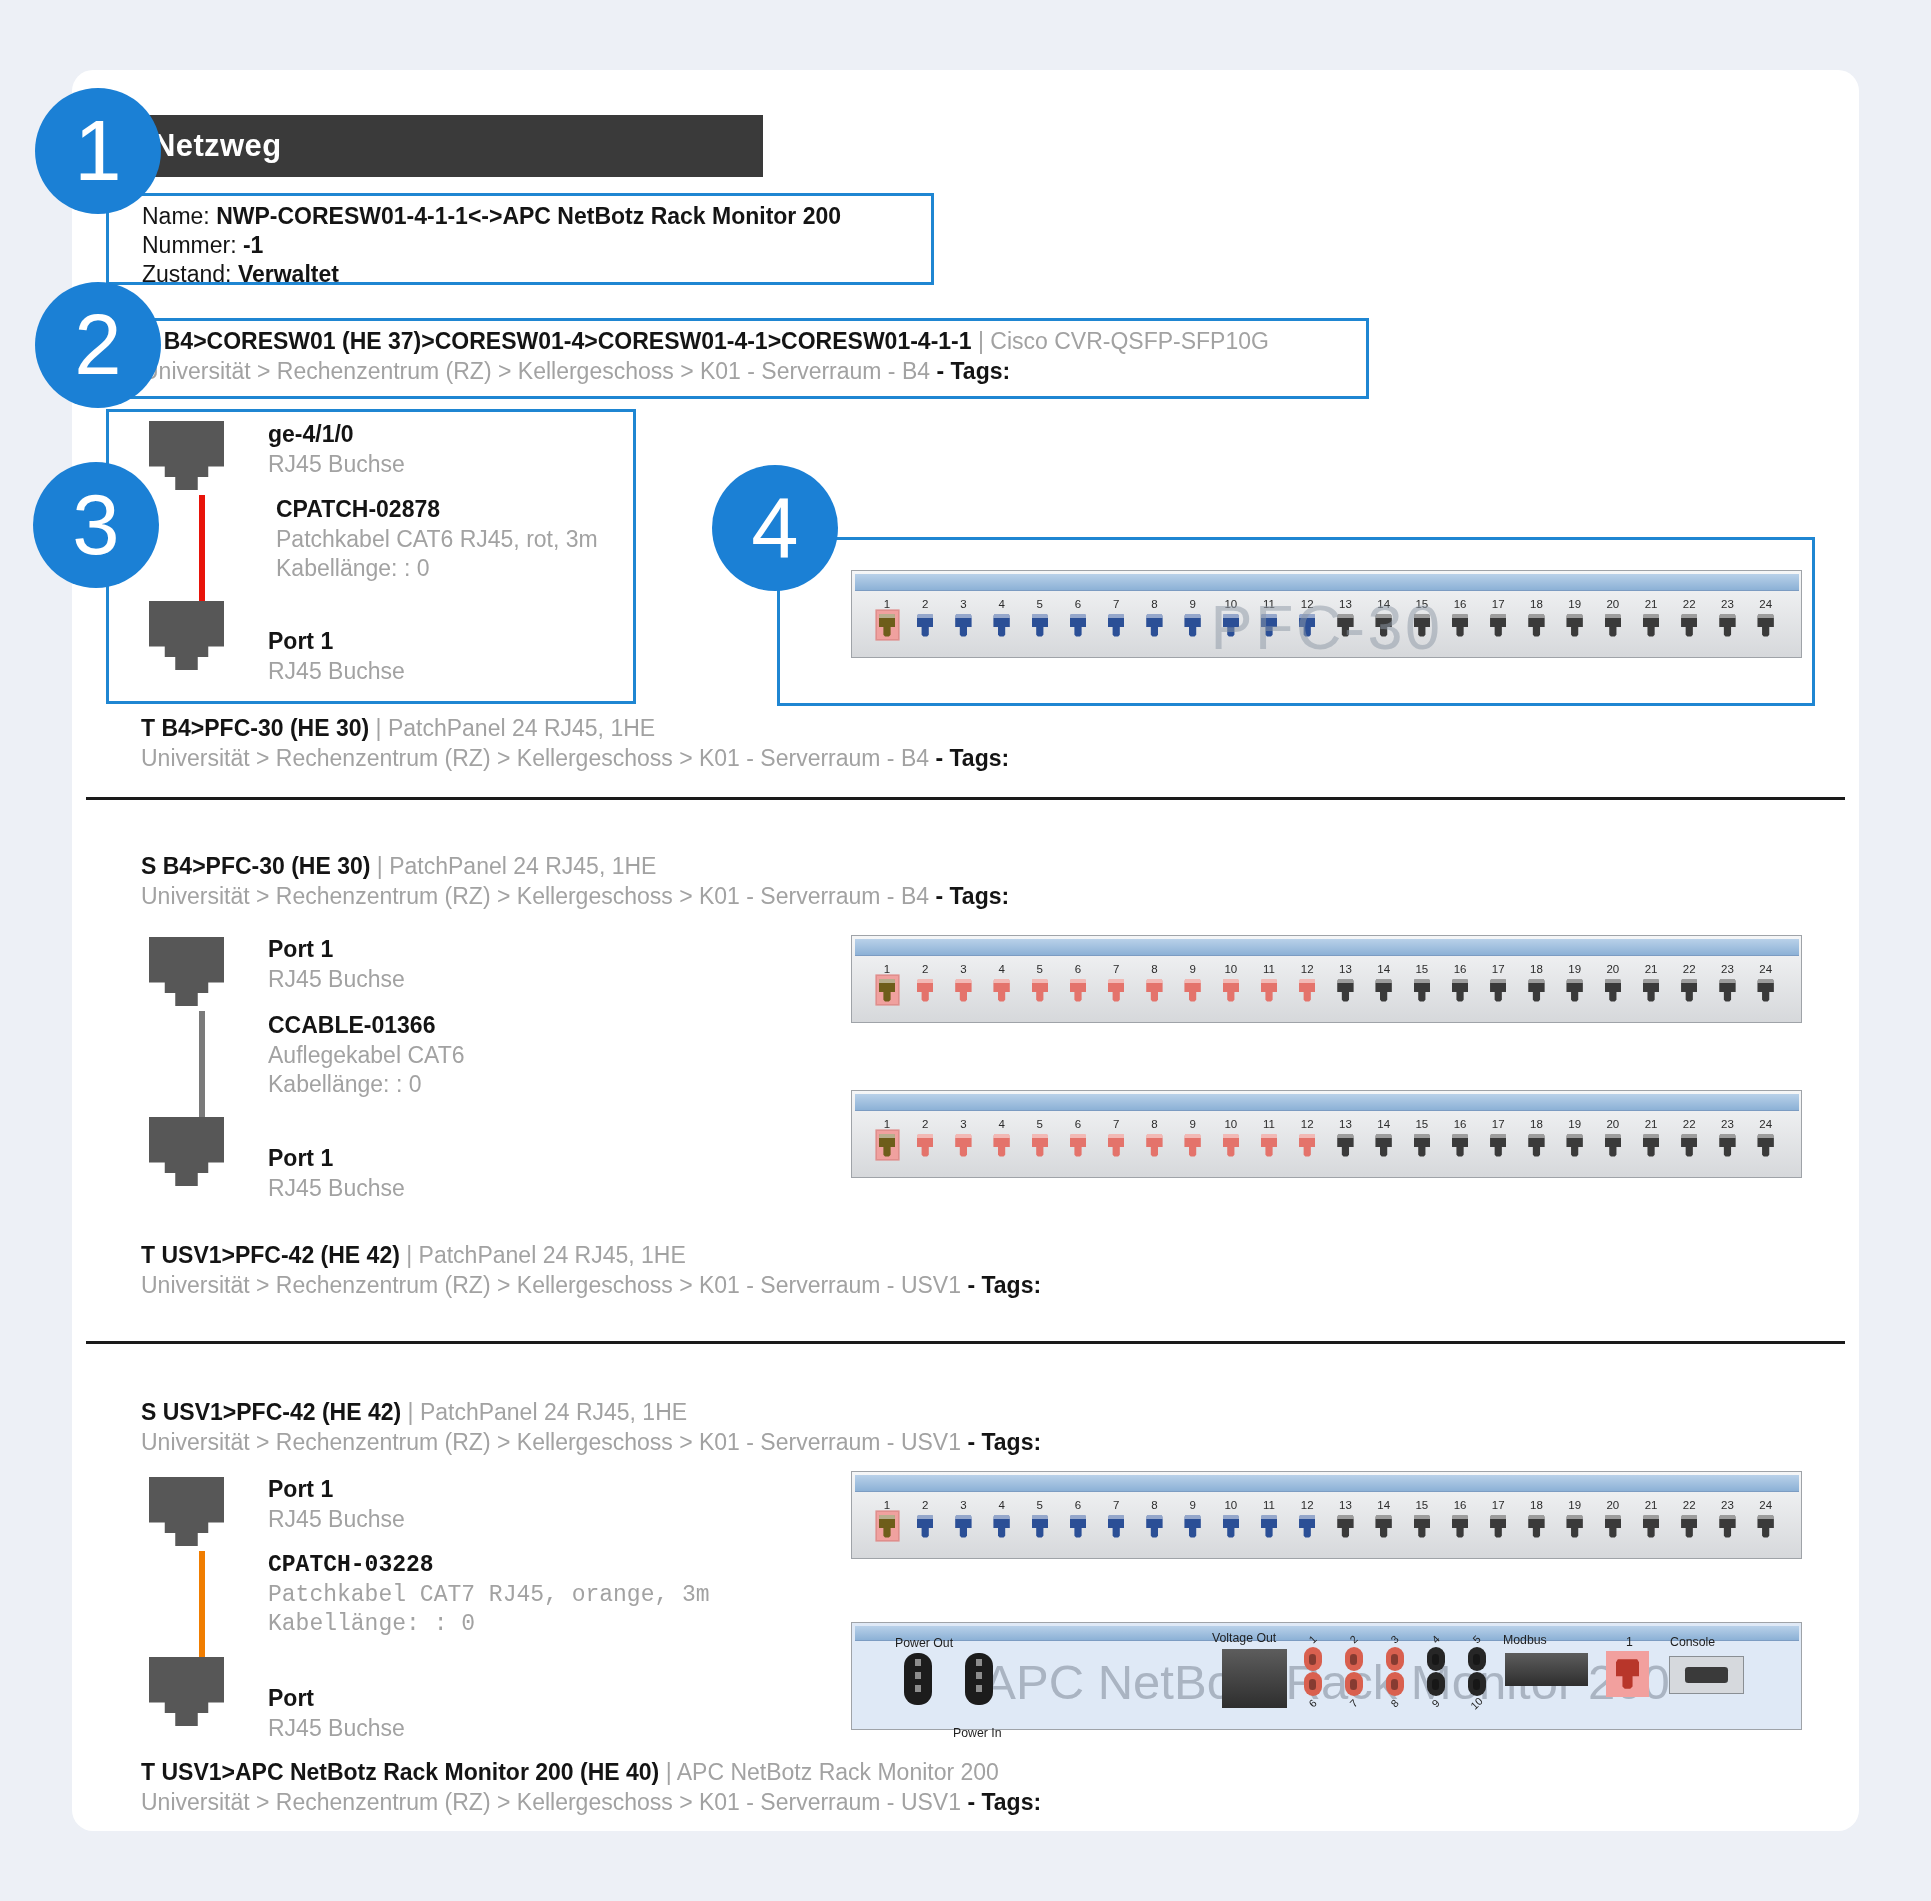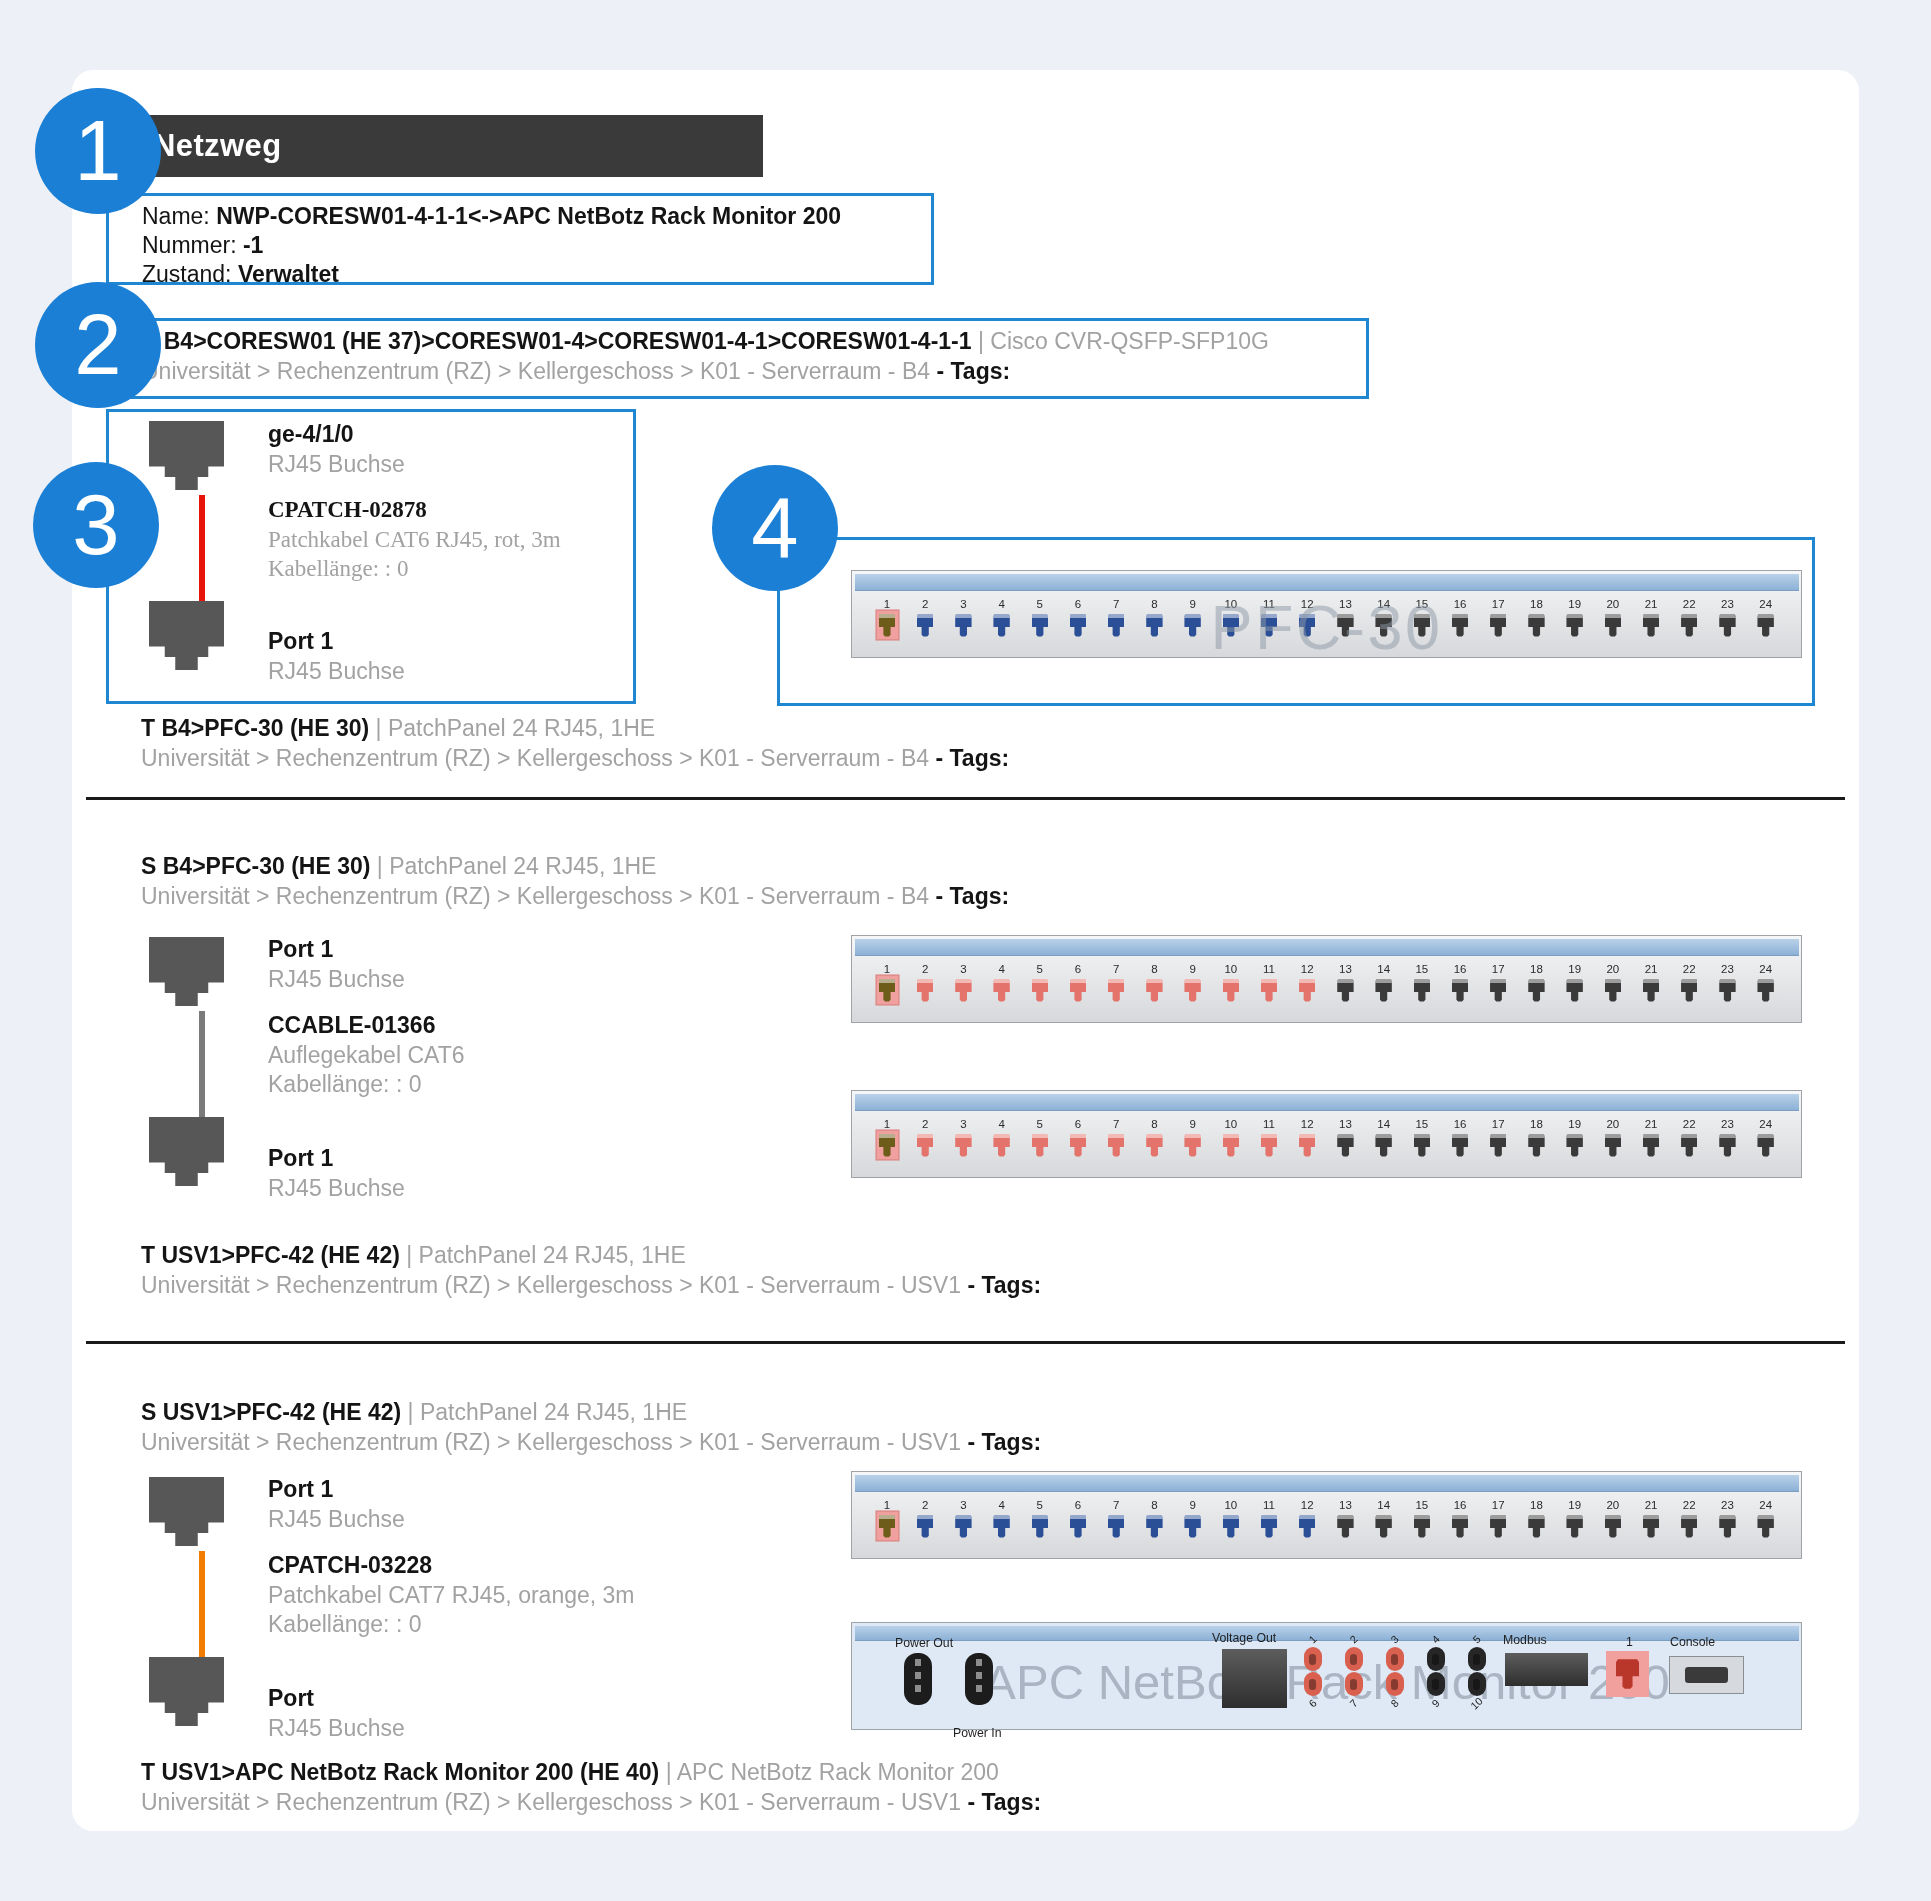--- a/index.html
+++ b/index.html
@@ -91,21 +91,21 @@
   <div class="bluebox" id="connbox1"></div>
   <div class="rj45" style="left:149px;top:421px;">
       <div class="pins"></div>
       <div class="bodyshape"></div>
     </div>
   <div class="plabels" style="left:268px;top:420px;">
     <div class="b line">ge-4/1/0</div>
     <div class="g line">RJ45 Buchse</div>
   </div>
   <div class="cableline" style="left: 199px; top: 495px; height: 139px; background: rgb(232, 19, 9);"></div>
-  <div class="clabels" style="left:268px;top:495px;font-family:Liberation Serif, serif;">
+  <div class="clabels" style="left:276px;top:495px;">
     <div class="b line">CPATCH-02878</div>
     <div class="g line">Patchkabel CAT6 RJ45, rot, 3m</div>
     <div class="g line">Kabellänge: : 0</div>
   </div>
   <div class="rj45" style="left:149px;top:601px;">
       <div class="pins"></div>
       <div class="bodyshape"></div>
     </div>
   <div class="plabels" style="left:268px;top:627px;">
     <div class="b line">Port 1</div>
@@ -752,21 +752,21 @@
   </div>
   <div class="rj45" style="left:149px;top:1477px;">
       <div class="pins"></div>
       <div class="bodyshape"></div>
     </div>
   <div class="plabels" style="left:268px;top:1475px;">
     <div class="b line">Port 1</div>
     <div class="g line">RJ45 Buchse</div>
   </div>
   <div class="cableline" style="left: 199px; top: 1551px; height: 139px; background: rgb(240, 125, 0);"></div>
-  <div class="clabels" style="left:268px;top:1551px;">
+  <div class="clabels" style="left:268px;top:1551px;font-family:Liberation Mono, monospace;">
     <div class="b line">CPATCH-03228</div>
     <div class="g line">Patchkabel CAT7 RJ45, orange, 3m</div>
     <div class="g line">Kabellänge: : 0</div>
   </div>
   <div class="rj45" style="left:149px;top:1657px;">
       <div class="pins"></div>
       <div class="bodyshape"></div>
     </div>
   <div class="plabels" style="left:268px;top:1684px;">
     <div class="b line">Port</div>

